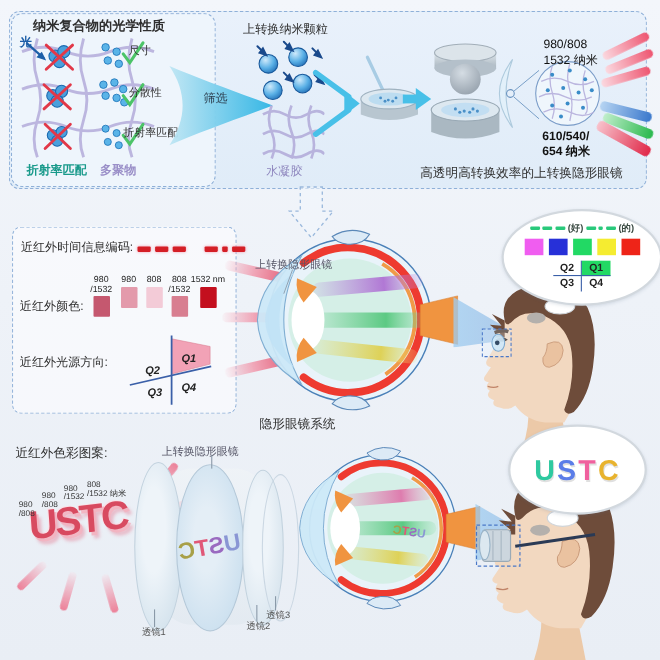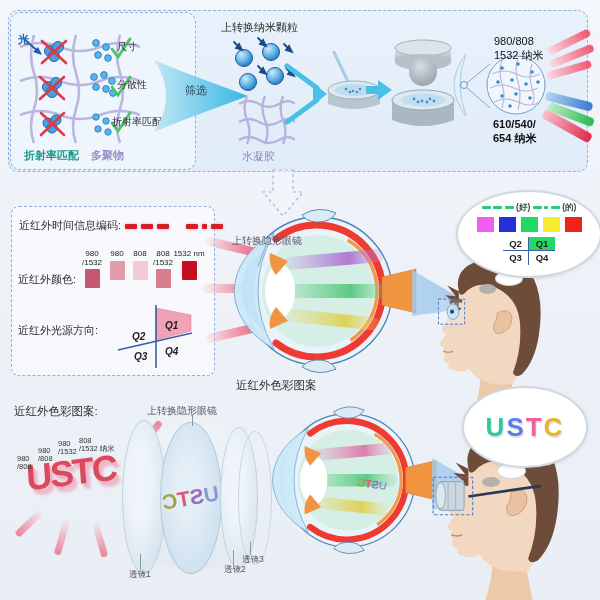--- a/index.html
+++ b/index.html
@@ -43,20 +43,21 @@
     text-shadow:1px 2px 0 rgba(0,0,0,0.12);}
   .pointer-line{background:#8a99a8;width:1px;}
 </style>
 </head>
 <body>
 
 <div id="canvas">
 
   <div class="abs dashedbox" style="left:8px;top:10px;width:580px;height:162px;background:linear-gradient(180deg,#e9f1fb,#e0ecf8);"></div>
   <div class="abs dashedbox" style="left:10px;top:12px;width:186px;height:158px;background:#eef5fc;"></div>
+  <div class="abs lbl" style="left:30px;top:17px;font-size:12px;font-weight:600;">纳米复合物的光学性质</div>
 
   <svg class="abs" style="left:14px;top:33px;" width="132" height="112" viewBox="0 0 132 112">
     <g stroke="#b6b0dc" stroke-width="2.6" fill="none" opacity="0.9">
       <path d="M6,14 Q26,6 46,14 T86,14 T126,14"></path>
       <path d="M6,48 Q26,40 46,48 T86,48 T126,48"></path>
       <path d="M6,82 Q26,74 46,82 T86,82 T126,82"></path>
       <path d="M20,2 Q14,22 20,40 T20,76 T20,110"></path>
       <path d="M62,2 Q56,22 62,40 T62,76 T62,110"></path>
       <path d="M106,2 Q100,22 106,40 T106,76 T106,110"></path>
     </g>
@@ -260,20 +261,21 @@
   <div class="abs beam" style="left:546px;top:38px;width:46px;height:8px;transform:rotate(-26deg);background:linear-gradient(90deg,#fbd9e0,#ee5570);"></div>
   <div class="abs beam" style="left:549px;top:52px;width:46px;height:8px;transform:rotate(-22deg);background:linear-gradient(90deg,#fbd9e0,#ee5570);"></div>
   <div class="abs beam" style="left:546px;top:66px;width:46px;height:8px;transform:rotate(-16deg);background:linear-gradient(90deg,#fbd9e0,#ee5570);"></div>
   <div class="abs" style="left:493px;top:118px;font-size:11px;font-weight:700;color:#111;line-height:1.25;text-align:left;">
     <div>610/540/</div>
       <div>654 纳米</div>
   </div>
   <div class="abs beam" style="left:545px;top:97px;width:48px;height:9px;transform:rotate(14deg);background:linear-gradient(90deg,#b6d4f2,#3a78cc);"></div>
   <div class="abs beam" style="left:547px;top:110px;width:48px;height:9px;transform:rotate(21deg);background:linear-gradient(90deg,#c0eecb,#28b84c);"></div>
   <div class="abs beam" style="left:540px;top:121px;width:54px;height:10px;transform:rotate(29deg);background:linear-gradient(90deg,#f8c2cc,#e02848);"></div>
+  <div class="abs cap" style="left:382px;top:150px;">高透明高转换效率的上转换隐形眼镜</div>
 
   <svg class="abs" style="left:260px;top:168px;" width="46" height="52" viewBox="0 0 46 52">
     <polygon points="13,2 33,2 33,24 43,24 23,48 3,24 13,24" fill="rgba(242,247,252,0.6)" stroke="#9ab8dc" stroke-width="1.2" stroke-dasharray="3 3"></polygon>
   </svg>
 
   <div class="abs dashedbox" style="left:11px;top:206px;width:204px;height:170px;background:rgba(253,254,255,0.6);border-radius:8px;"></div>
   <div class="abs lbl" style="left:19px;top:219px;">近红外时间信息编码:</div>
   <div class="abs morse morse-red" style="left: 125px; top: 224px; color: rgb(212, 31, 38);">
       <span class="mk-dash"></span>
       <span class="mk-dash"></span>
@@ -367,21 +369,21 @@
     <path d="M 50 44 Q 24 64 23 88 Q 24 112 50 132 Q 36 112 36 88 Q 36 64 50 44 Z" fill="#bfe2f6" opacity="0.85"></path>
     <ellipse cx="62" cy="88" rx="15" ry="27" fill="#ffffff"></ellipse>
     <path d="M 52 50 L 70 58 L 58 72 Q 50 62 52 50 Z" fill="#f09440"></path>
     <path d="M 52 126 L 70 118 L 58 104 Q 50 114 52 126 Z" fill="#f09440"></path>
     <path d="M 164 74 L 198 66 L 198 110 L 164 102 Z" fill="#f09440" stroke="#d87f30" stroke-width="0.5"></path>
     <path d="M 84 12 Q 100 2 118 10 Q 112 20 98 19 Q 88 18 84 12 Z" fill="#dceaf6" stroke="#5a88b8" stroke-width="1"></path>
     <path d="M 84 164 Q 100 174 118 166 Q 112 156 98 157 Q 88 158 84 164 Z" fill="#dceaf6" stroke="#5a88b8" stroke-width="1"></path>
     <line x1="48" y1="42" x2="40" y2="64" stroke="#8a99a8" stroke-width="0.8"></line>
   </svg>
   <div class="abs" style="left:232px;top:234px;font-size:10px;color:#556;white-space:nowrap;">上转换隐形眼镜</div>
-  <div class="abs cap" style="left:236px;top:378px;">近红外色彩图案</div>
+  <div class="abs cap" style="left:236px;top:378px;">隐形眼镜系统</div>
 
   <div class="abs" style="left:412px;top:270px;width:46px;height:46px;clip-path:polygon(0 0,100% 58%,100% 86%,0 100%);background:linear-gradient(90deg,rgba(160,205,240,0.78),rgba(110,165,222,0.5));"></div>
 
   <svg class="abs" style="left:424px;top:248px;" width="145" height="165" viewBox="0 0 150 165">
     <path d="M 58 122 Q 72 136 90 134 L 96 165 L 52 165 Q 60 140 58 122 Z" fill="#ecc9a8"></path>
     <path d="M 40 38 Q 26 52 27 66 L 20 78 Q 16 84 23 86 L 17 95 Q 15 99 21 100 Q 17 105 22 108 Q 17 114 26 117 Q 23 123 32 124 Q 40 127 46 122 Q 56 136 74 138 L 92 138 Q 104 120 106 96 Q 108 64 96 46 Q 80 28 58 30 Q 46 32 40 38 Z" fill="#f2d8c0"></path>
     <path d="M 76 64 Q 90 58 91 70 Q 90 83 78 86 Q 71 86 72 77 Q 76 72 76 64 Z" fill="#eac2a0" stroke="#c89878" stroke-width="0.8"></path>
     <path d="M 36 42 Q 30 16 62 9 Q 98 3 114 30 Q 124 52 119 86 Q 115 114 101 128 Q 94 132 92 126 Q 102 100 99 72 Q 96 48 74 38 Q 54 30 42 44 Q 37 48 36 42 Z" fill="#6e4c3a"></path>
     <path d="M 36 42 L 24 36 L 33 47 L 22 46 L 32 54 L 26 58 L 36 58 Z" fill="#6e4c3a"></path>
     <path d="M 26 52 Q 34 48 40 51 L 39 54 Q 33 52 27 55 Z" fill="#4a3428"></path>

